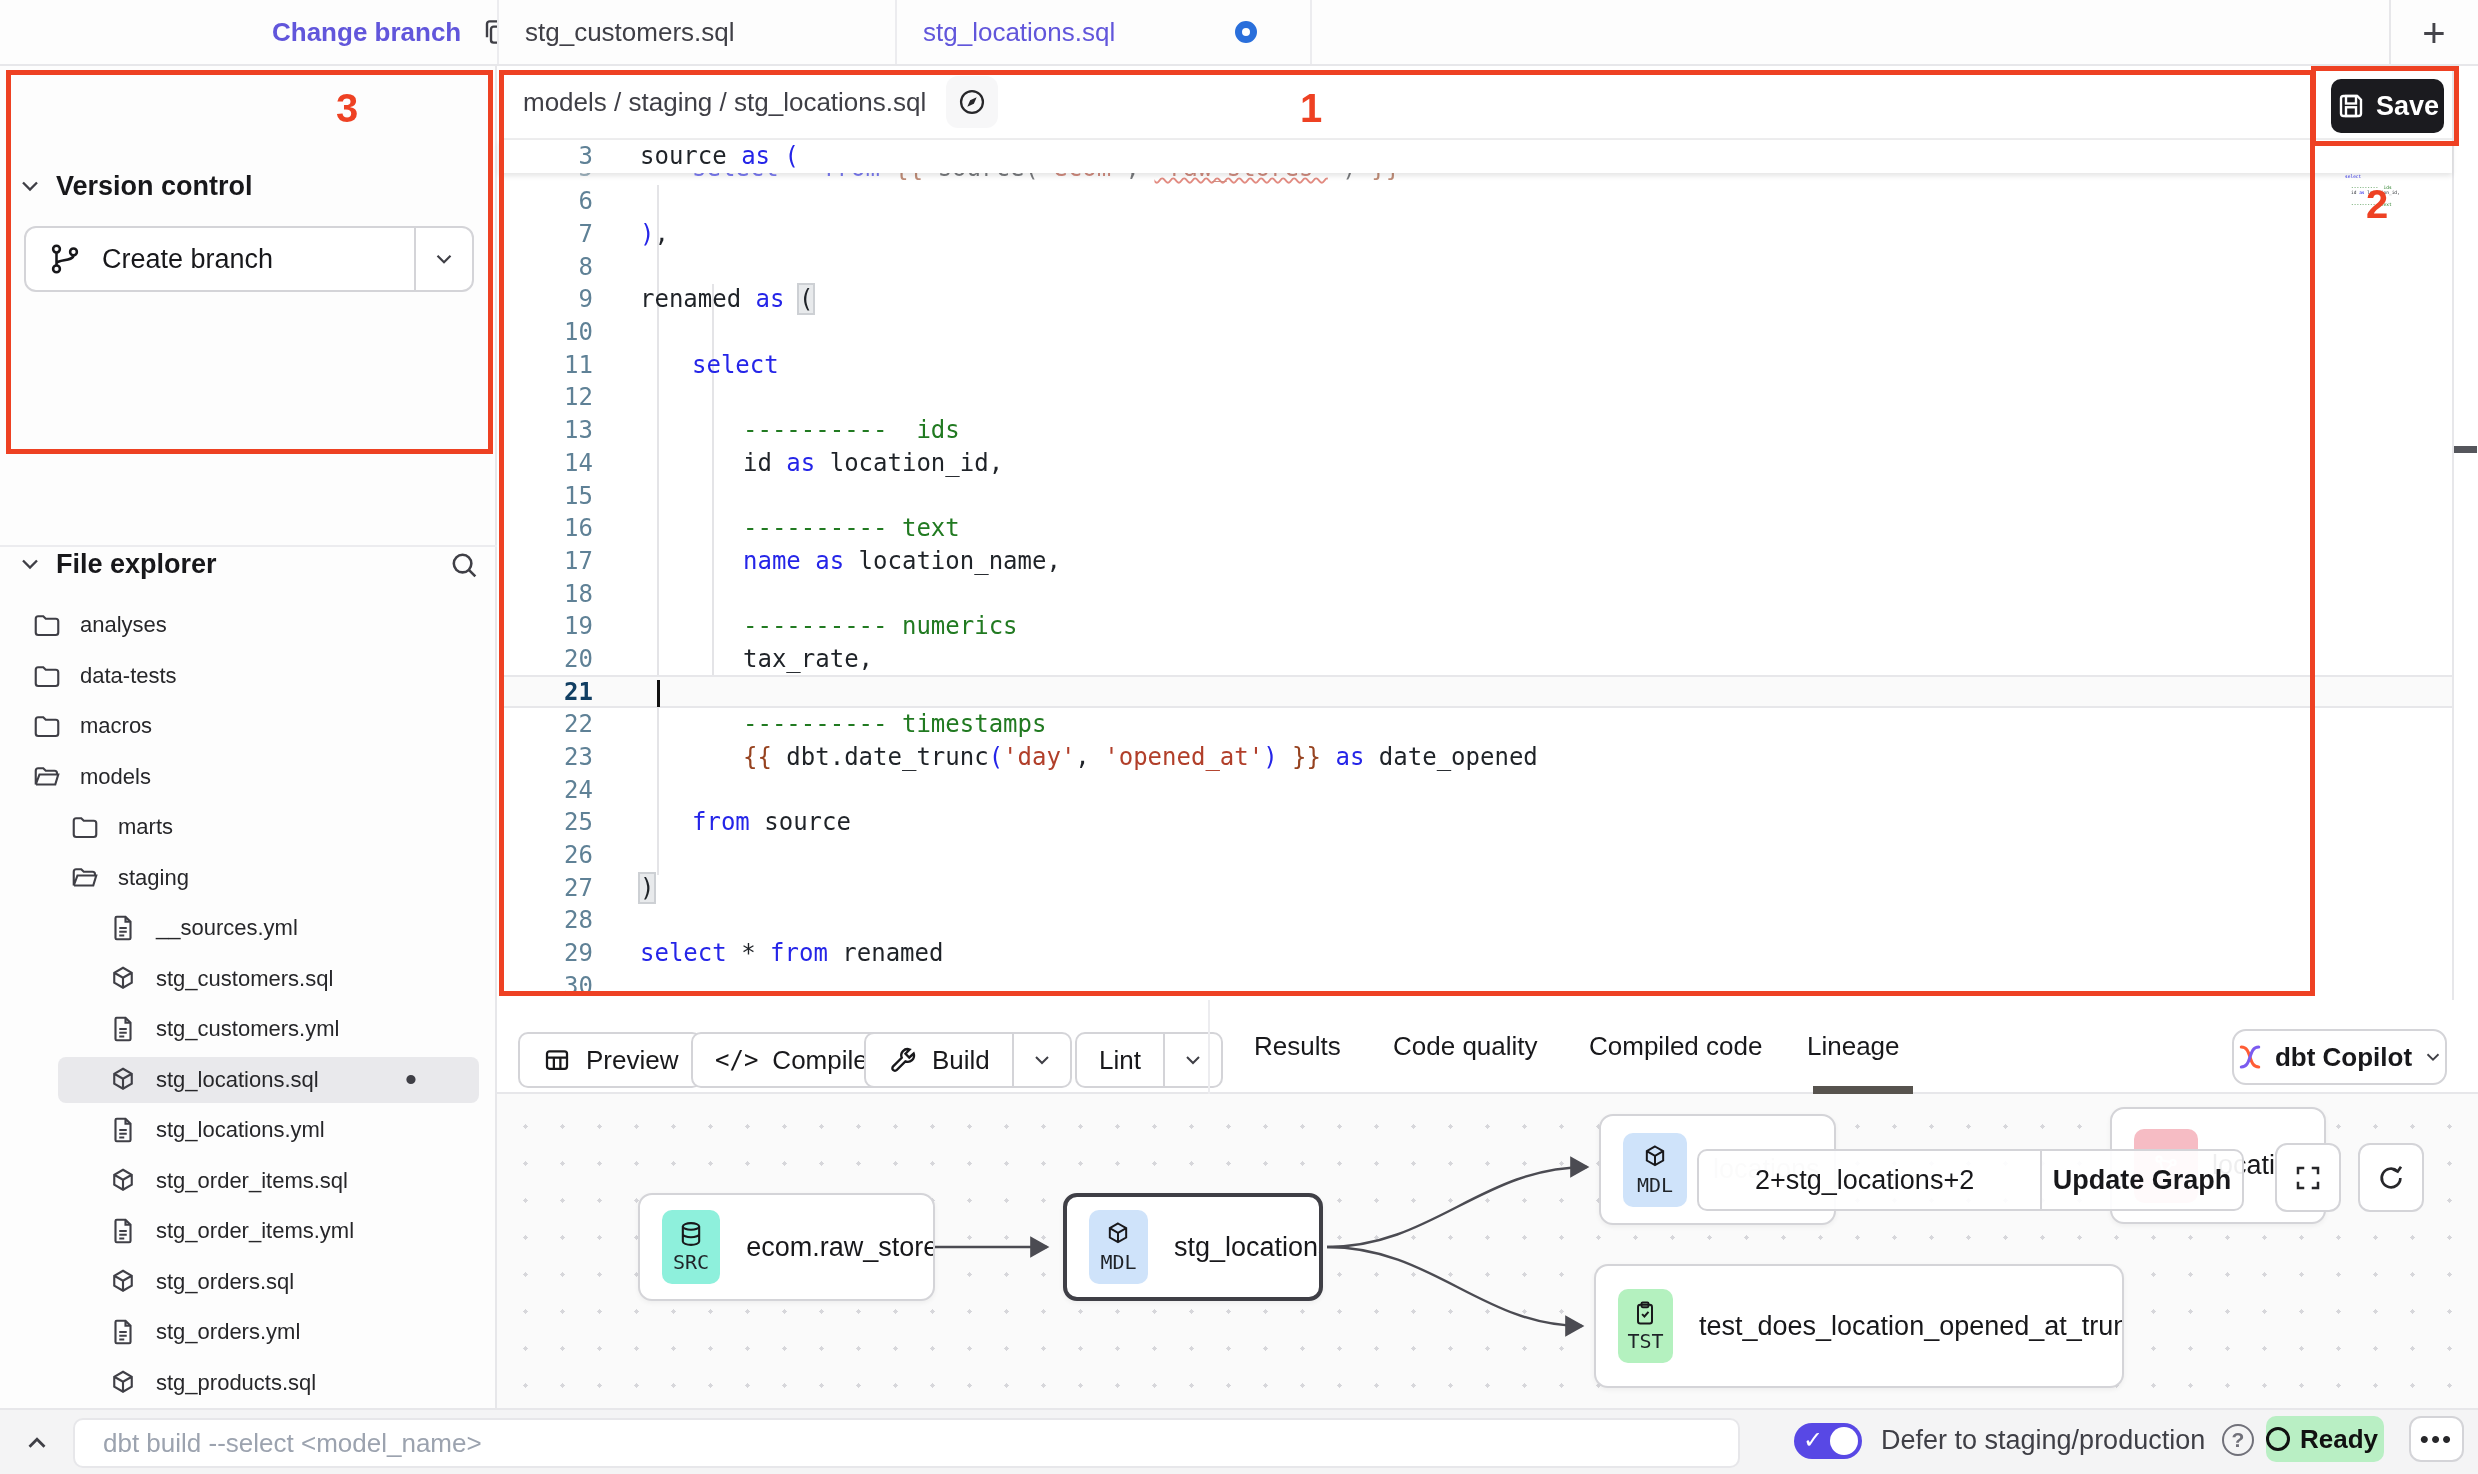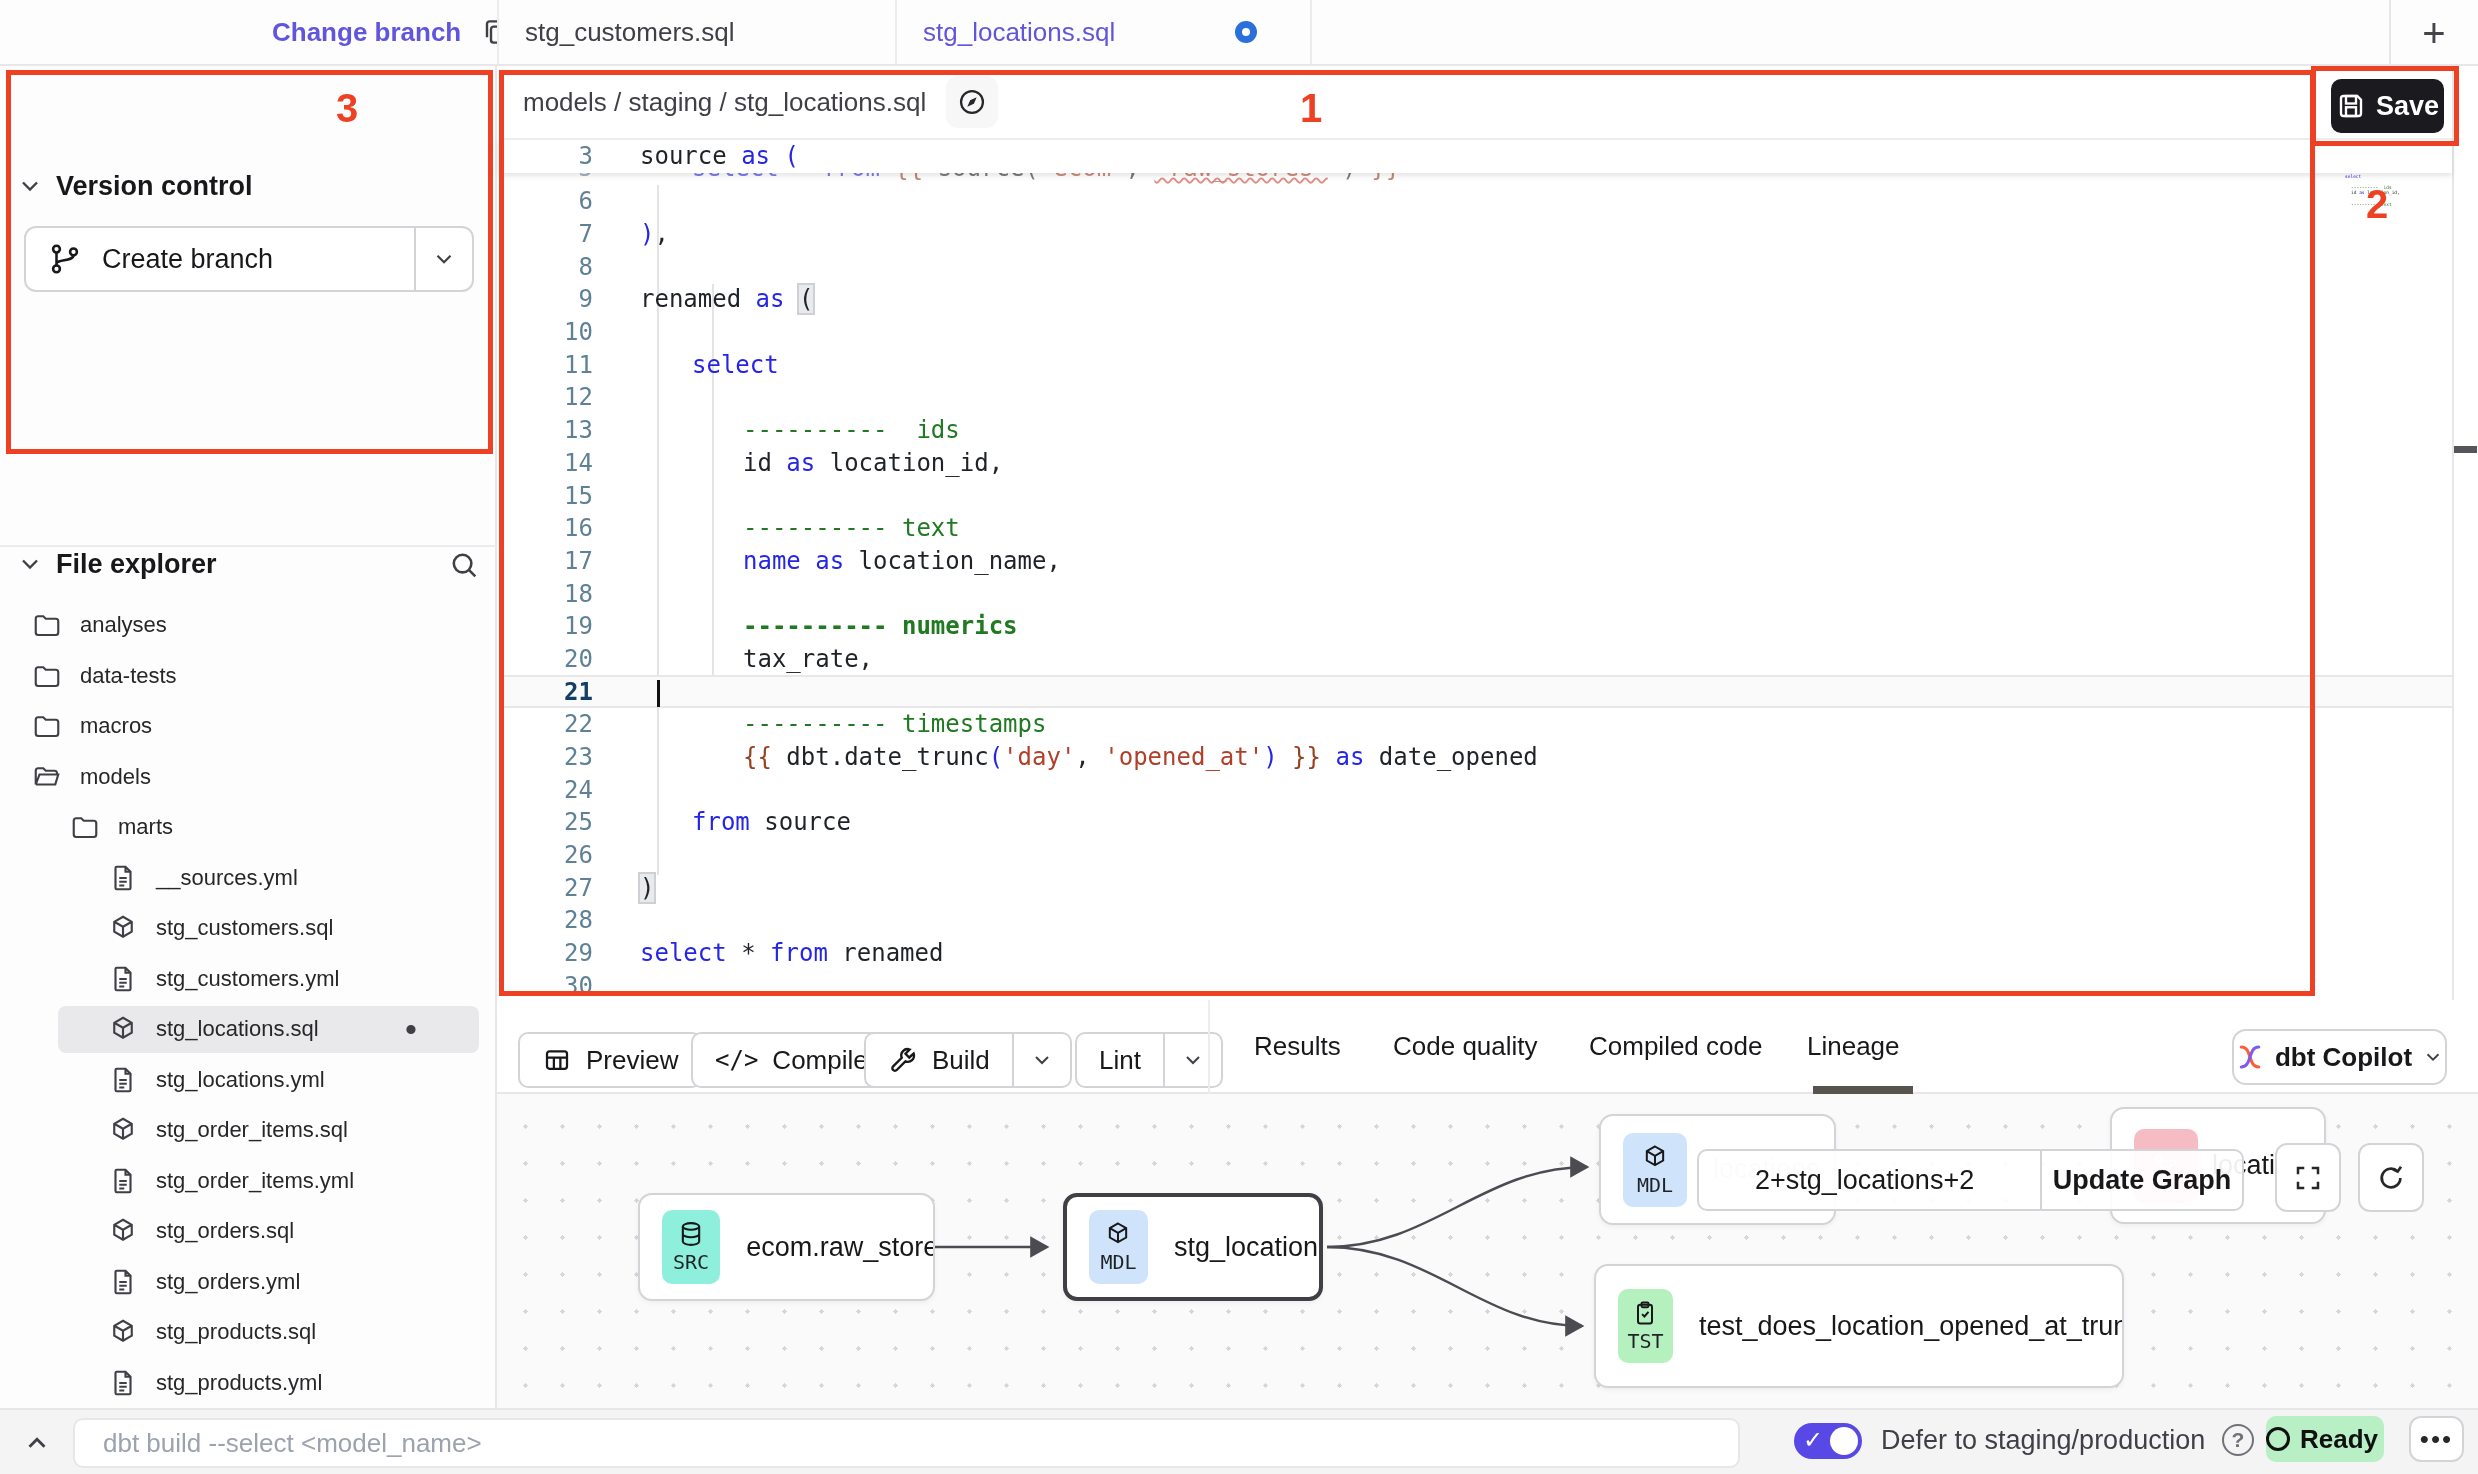--- a/index.html
+++ b/index.html
@@ -221,20 +221,28 @@
         </div>
         <div class="fitem">
           <span class="ficon" style="margin-left: 68px;">
             <svg width="30" height="30" viewBox="0 0 24 24" fill="none" stroke="#3f3f46" stroke-width="1.7">
               <path d="M3 7 a2 2 0 0 1 2 -2 h4 l2 2 h8 a2 2 0 0 1 2 2 v9 a2 2 0 0 1 -2 2 H5 a2 2 0 0 1 -2 -2 Z"></path>
             </svg>
           </span>
           <span class="flabel">marts</span>
         </div>
         <div class="fitem">
+          <span class="ficon" style="margin-left: 68px;">
+            <svg width="30" height="30" viewBox="0 0 24 24" fill="none" stroke="#3f3f46" stroke-width="1.7">
+              <path d="M3 7 a2 2 0 0 1 2 -2 h4 l2 2 h7 a2 2 0 0 1 2 2 v1 H6 l-3 8 Z M6 10 h15 l-2.4 8 H3.2"></path>
+            </svg>
+          </span>
+          <span class="flabel">staging</span>
+        </div>
+        <div class="fitem">
           <span class="ficon" style="margin-left: 106px;">
             <svg width="30" height="30" viewBox="0 0 24 24" fill="none" stroke="#3f3f46" stroke-width="1.7">
               <path d="M7 3 h7 l4 4 v13 a1 1 0 0 1 -1 1 H7 a1 1 0 0 1 -1 -1 V4 a1 1 0 0 1 1 -1 Z M14 3 v4 h4 M9 12 h6 M9 15 h6 M9 18 h4"></path>
             </svg>
           </span>
           <span class="flabel">__sources.yml</span>
         </div>
         <div class="fitem">
           <span class="ficon" style="margin-left: 106px;">
             <svg width="30" height="30" viewBox="0 0 24 24" fill="none" stroke="#3f3f46" stroke-width="1.7">
@@ -347,21 +355,21 @@
         <div class="crow"><span class="gut">9</span><span class="cline" style="left: 141px;"><span class="tok-t">renamed </span><span class="tok-k">as</span><span class="tok-t"> </span><span class="tok-bm">(</span></span></div>
         <div class="crow"><span class="gut">10</span><span class="cline" style="left: 141px;"></span></div>
         <div class="crow"><span class="gut">11</span><span class="cline" style="left: 193px;"><span class="tok-k">select</span></span></div>
         <div class="crow"><span class="gut">12</span><span class="cline" style="left: 193px;"></span></div>
         <div class="crow"><span class="gut">13</span><span class="cline" style="left: 244px;"><span class="tok-c">----------  ids</span></span></div>
         <div class="crow"><span class="gut">14</span><span class="cline" style="left: 244px;"><span class="tok-t">id </span><span class="tok-k">as</span><span class="tok-t"> location_id,</span></span></div>
         <div class="crow"><span class="gut">15</span><span class="cline" style="left: 244px;"></span></div>
         <div class="crow"><span class="gut">16</span><span class="cline" style="left: 244px;"><span class="tok-c">---------- text</span></span></div>
         <div class="crow"><span class="gut">17</span><span class="cline" style="left: 244px;"><span class="tok-k">name</span><span class="tok-t"> </span><span class="tok-k">as</span><span class="tok-t"> location_name,</span></span></div>
         <div class="crow"><span class="gut">18</span><span class="cline" style="left: 244px;"></span></div>
-        <div class="crow"><span class="gut">19</span><span class="cline" style="left: 244px; font-weight: bold;"><span class="tok-c">---------- numerics</span></span></div>
+        <div class="crow"><span class="gut">19</span><span class="cline" style="left: 244px;"><span class="tok-c">---------- numerics</span></span></div>
         <div class="crow"><span class="gut">20</span><span class="cline" style="left: 244px;"><span class="tok-t">tax_rate,</span></span></div>
         <div class="crow cur"><span class="gut">21</span><span class="cline" style="left: 244px;"></span><span id="caret"></span></div>
         <div class="crow"><span class="gut">22</span><span class="cline" style="left: 244px;"><span class="tok-c">---------- timestamps</span></span></div>
         <div class="crow"><span class="gut">23</span><span class="cline" style="left: 244px;"><span class="tok-j">{{ </span><span class="tok-t">dbt.date_trunc</span><span class="tok-k">(</span><span class="tok-s">'day'</span><span class="tok-t">, </span><span class="tok-s">'opened_at'</span><span class="tok-k">)</span><span class="tok-j"> }}</span><span class="tok-t"> </span><span class="tok-k">as</span><span class="tok-t"> date_opened</span></span></div>
         <div class="crow"><span class="gut">24</span><span class="cline" style="left: 244px;"></span></div>
         <div class="crow"><span class="gut">25</span><span class="cline" style="left: 193px;"><span class="tok-k">from</span><span class="tok-t"> source</span></span></div>
         <div class="crow"><span class="gut">26</span><span class="cline" style="left: 193px;"></span></div>
         <div class="crow"><span class="gut">27</span><span class="cline" style="left: 141px;"><span class="tok-bm">)</span></span></div>
         <div class="crow"><span class="gut">28</span><span class="cline" style="left: 141px;"></span></div>
         <div class="crow"><span class="gut">29</span><span class="cline" style="left: 141px;"><span class="tok-k">select</span><span class="tok-t"> * </span><span class="tok-k">from</span><span class="tok-t"> renamed</span></span></div>

